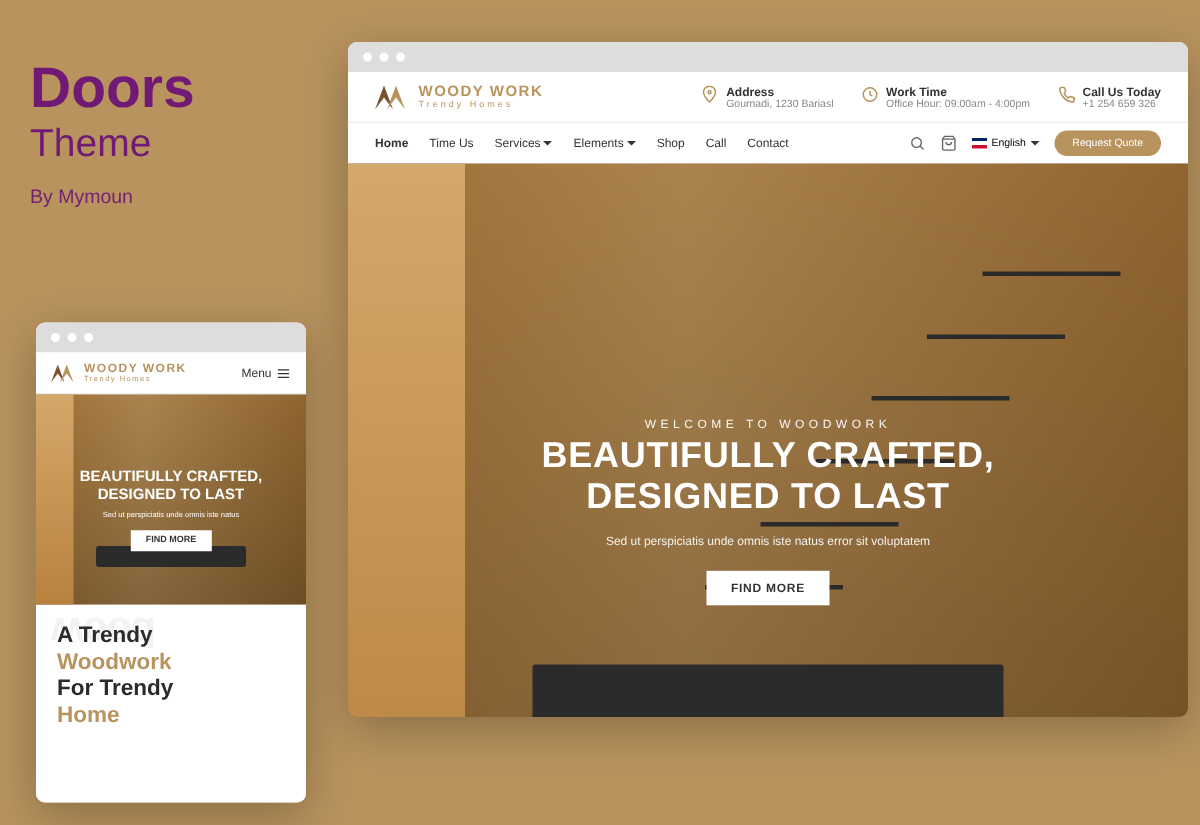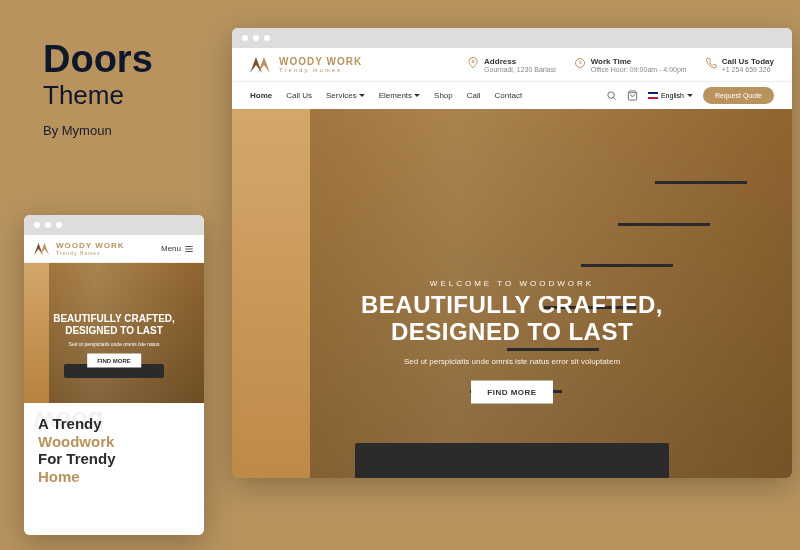--- a/index.html
+++ b/index.html
@@ -1,18 +1,18 @@
 <!DOCTYPE html>
 <html><head>
   <meta charset="utf-8">
   <style>
     * { margin: 0; padding: 0; box-sizing: border-box; }
     body { font-family: Arial, sans-serif; width: 800px; height: 550px; background: #b8935e; overflow: hidden; position: relative; }
     
-    .sidebar-info { position: absolute; left: 43px; top: 40px; color: #0f172a; }
+    .sidebar-info { position: absolute; left: 20px; top: 40px; color: #701a75; }
     .sidebar-title { font-size: 38px; font-weight: bold; line-height: 1; }
     .sidebar-subtitle { font-size: 26px; font-weight: 300; margin-top: 2px; }
     .sidebar-author { font-size: 13px; margin-top: 12px; opacity: 0.95; }
     
     .browser-window { position: absolute; background: #fff; border-radius: 6px; overflow: hidden; box-shadow: 0 8px 30px rgba(0,0,0,0.25); }
     .browser-bar { background: #ddd; height: 20px; display: flex; align-items: center; padding-left: 10px; gap: 5px; }
     .browser-dot { width: 6px; height: 6px; border-radius: 50%; background: #fff; }
     
     .desktop-window { left: 232px; top: 28px; width: 560px; height: 450px; }
     .mobile-window { left: 24px; top: 215px; width: 180px; height: 320px; }
@@ -145,21 +145,21 @@
         </div>
       </div>
     </div>
 
     <div class="nav-bar">
       <div class="nav-menu">
         <div class="nav-item active">
             <span>Home</span>
           </div>
         <div class="nav-item">
-            <span>Call Us</span>
+            <span>Time Us</span>
           </div>
         <div class="nav-item">
             <span>Services</span>
             <span class="dropdown-caret"></span>
           </div>
         <div class="nav-item">
             <span>Elements</span>
             <span class="dropdown-caret"></span>
           </div>
         <div class="nav-item">

